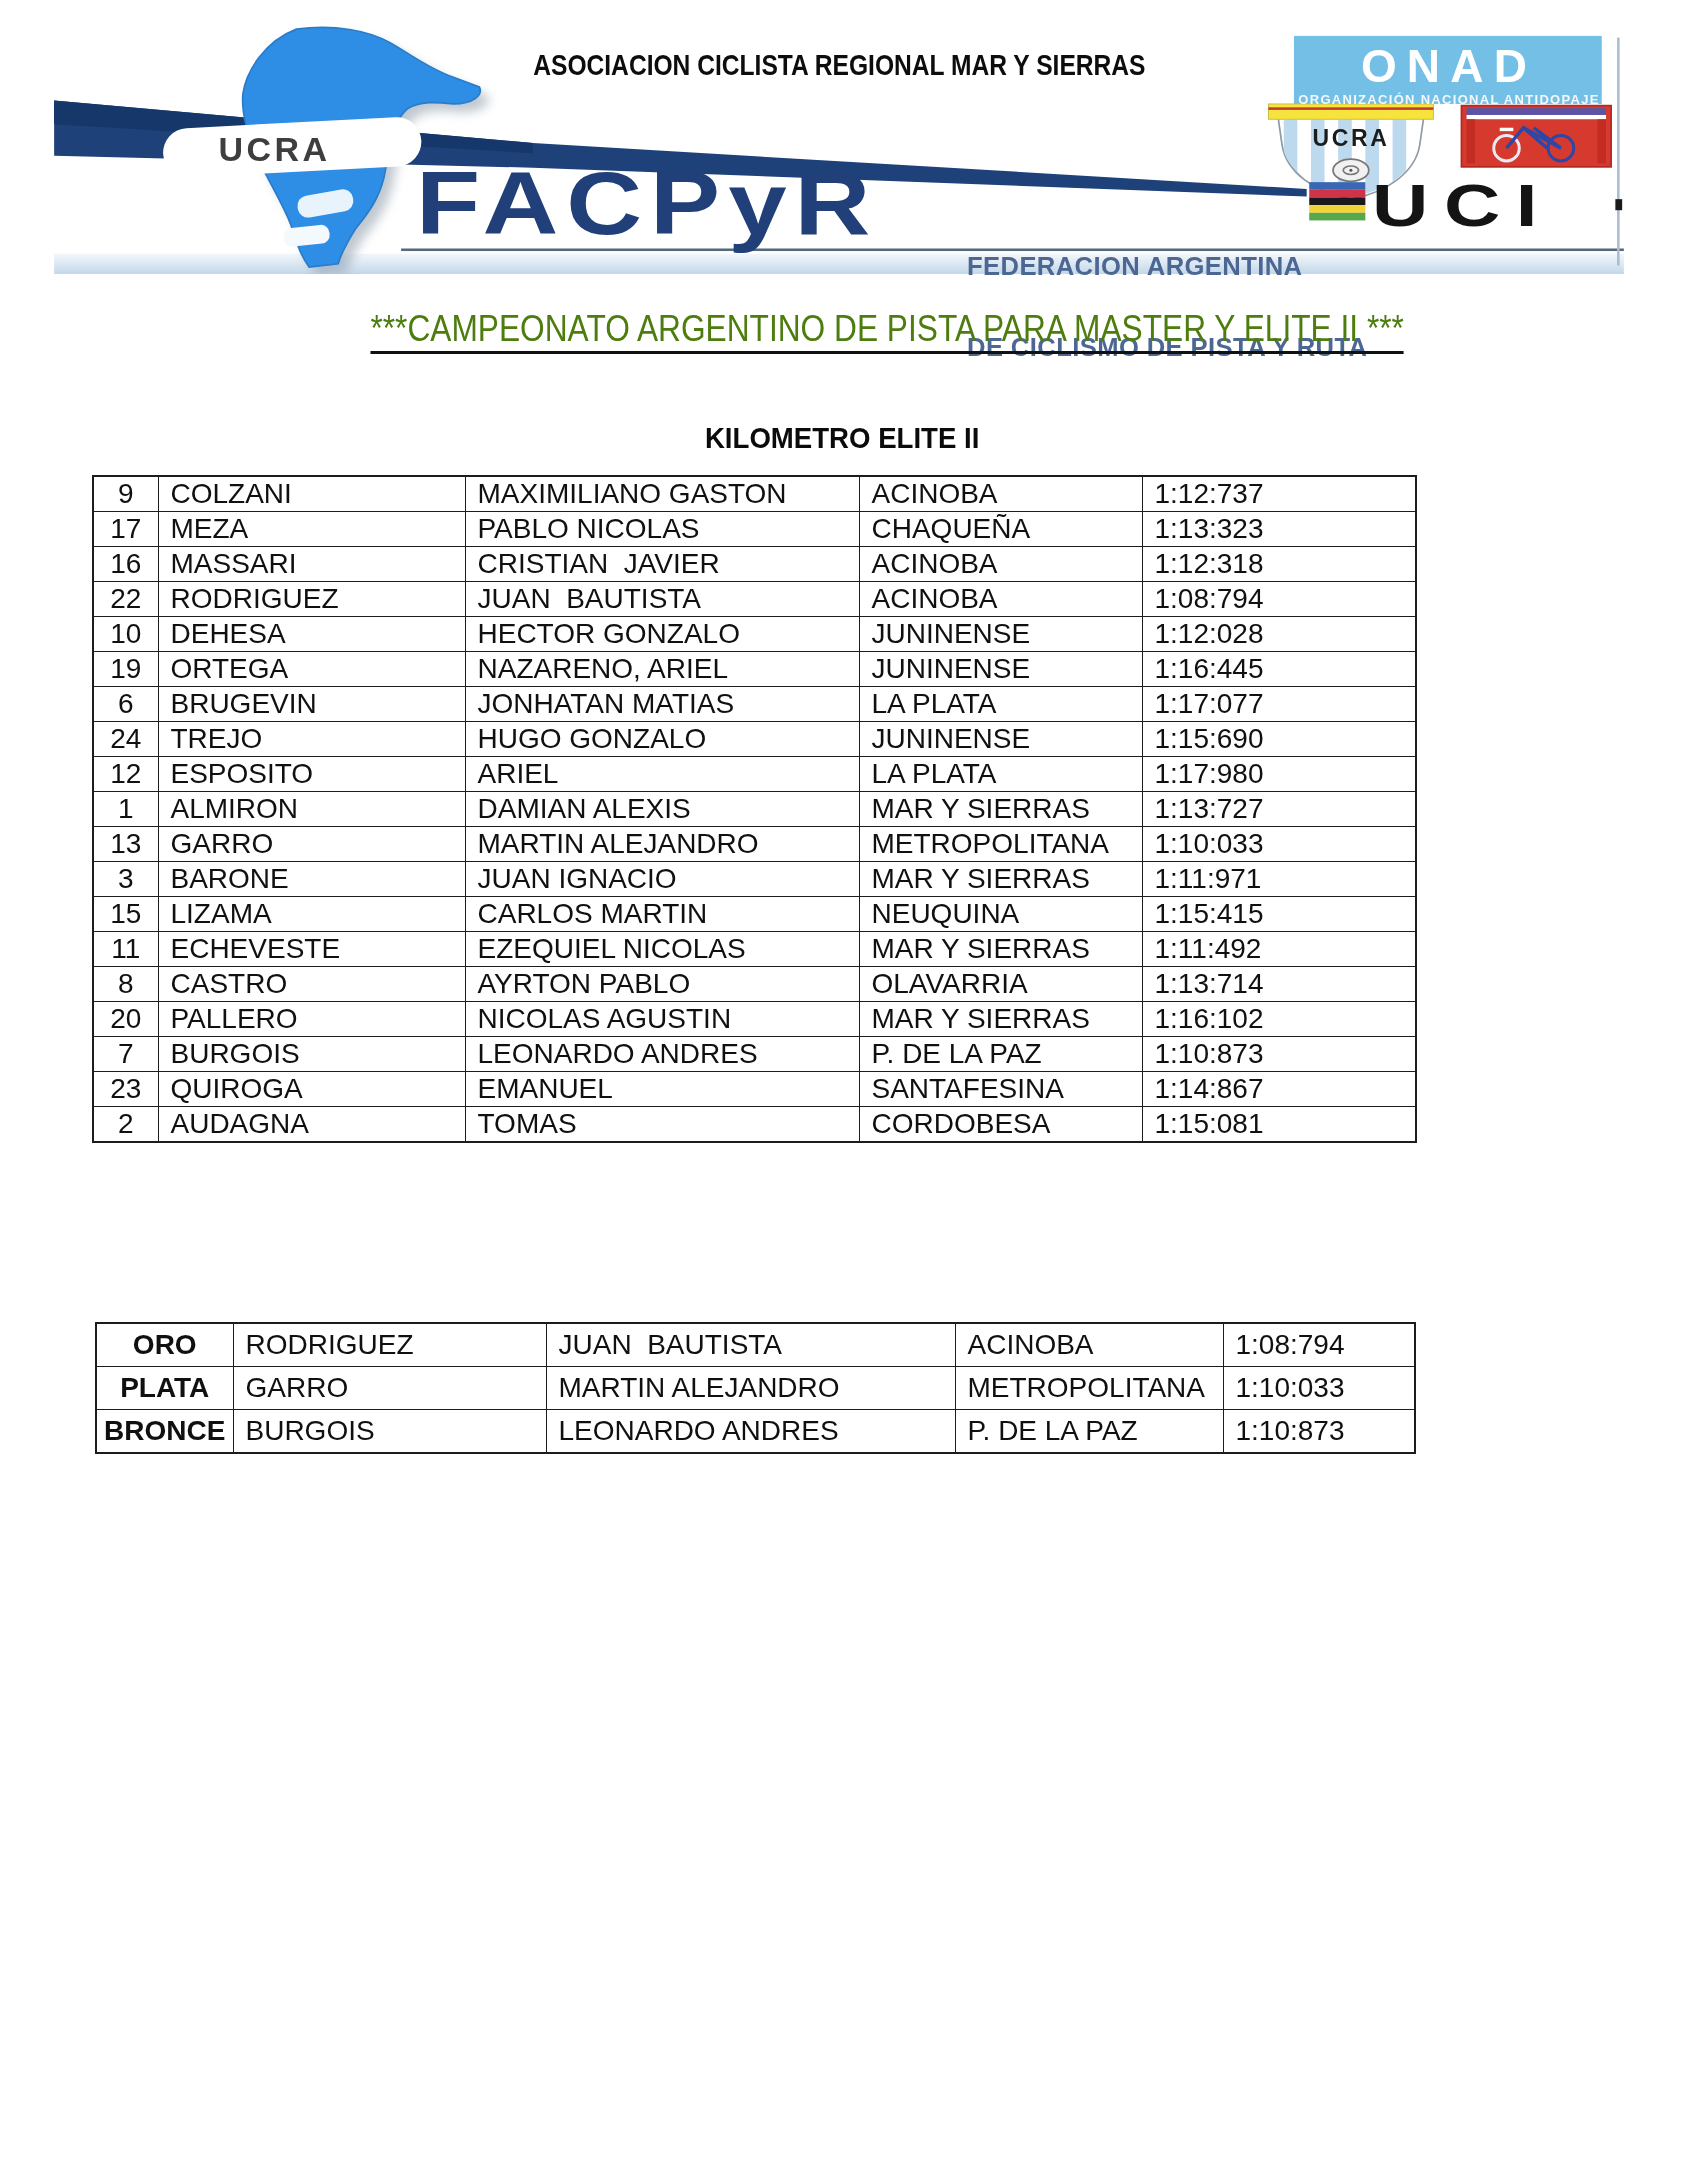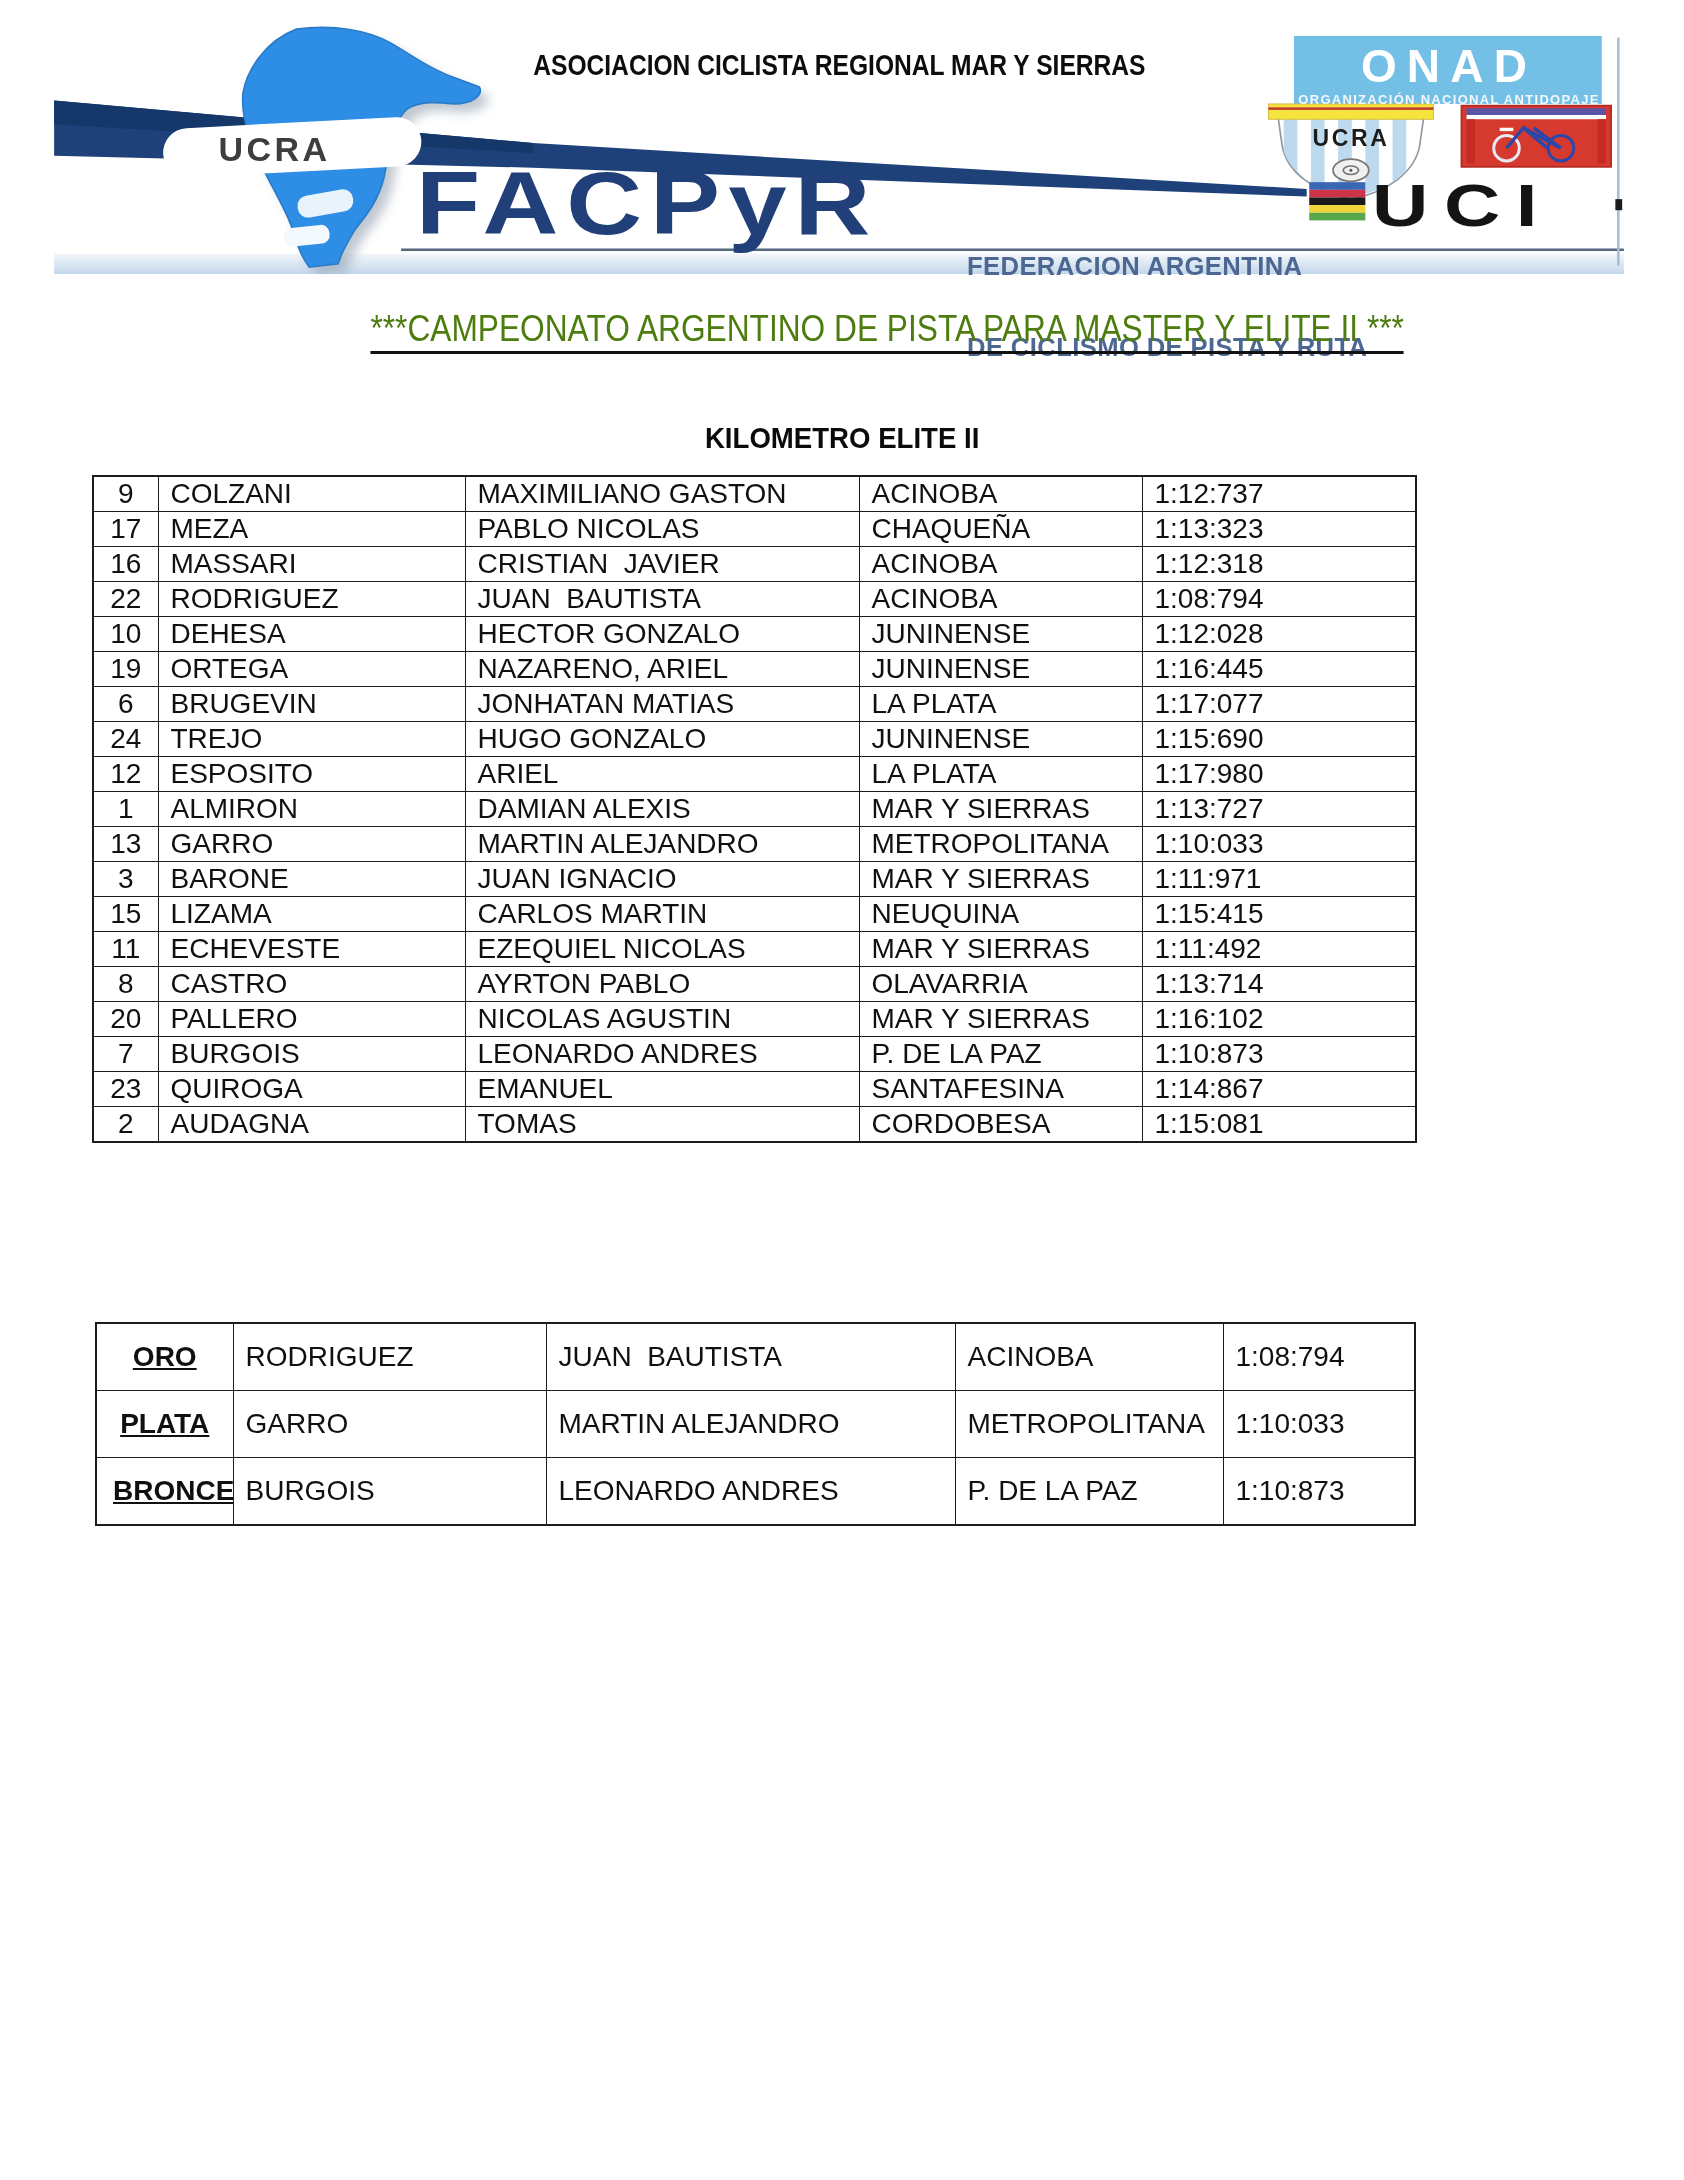--- a/index.html
+++ b/index.html
@@ -62,21 +62,21 @@
   }
   table.res td{
     border:1.7px solid #1c1c1c;font-size:28px;color:#101010;
     padding:0 0 0 12px;vertical-align:middle;white-space:pre;overflow:hidden;
   }
   #results-table{left:92px;top:475px;width:1322px;}
   #results-table td{height:34px;}
   #results-table td.c-num{text-align:center;padding:0;}
   #class-table{left:95px;top:1322px;width:1319px;}
   #class-table td{height:34px;}
-  #class-table td.c-medal{text-align:center;padding:16px;font-weight:800;text-decoration:underline;}
+  #class-table td.c-medal{text-align:center;padding:4px;font-weight:800;}
 </style>
 </head>
 <body>
 
 <div id="page">
 
   <div class="banner">
     <svg class="banner-art" width="1572" height="250" viewBox="0 0 1846 294">
       <defs>
         <linearGradient id="strip" x1="0" y1="0" x2="0" y2="1">

